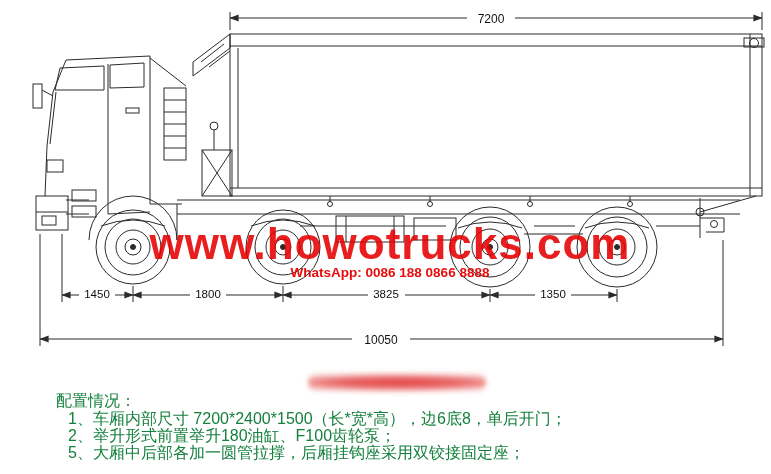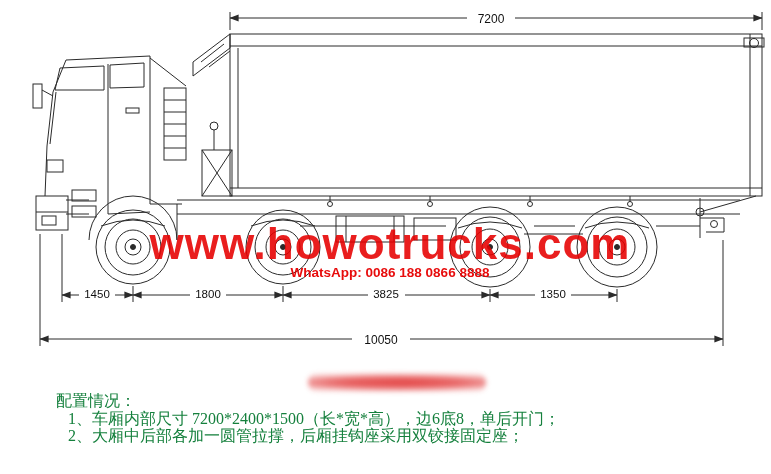--- a/index.html
+++ b/index.html
@@ -1,21 +1,21 @@
 <!DOCTYPE html>
 <html><head>
 <meta charset="utf-8">
 <style>
   html,body{margin:0;padding:0;background:#ffffff;}
   .canvas{position:relative;width:771px;height:474px;background:#fff;overflow:hidden;
           font-family:"Liberation Sans",sans-serif;color:#1a1a1a;}
   svg{display:block;font-family:"Liberation Sans",sans-serif;}
   .notes{position:absolute;left:56px;top:360px;font-size:16px;line-height:17px;color:#15803d;margin-top:32px;}
   .notes ul{list-style:none;margin:1px 0 0 12px;padding:0;}
-  .notes li{margin:0;padding:0;font-family:Liberation Serif, serif;}
+  .notes li{margin:0;padding:0;}
   .blur-stamp{position:absolute;left:308px;top:373px;width:178px;height:19px;border-radius:10px;
     background:
       radial-gradient(ellipse at 25% 50%, rgba(220,20,20,.55), rgba(220,20,20,.20) 55%, transparent 75%),
       radial-gradient(ellipse at 55% 50%, rgba(220,20,20,.50), rgba(220,20,20,.18) 55%, transparent 78%),
       radial-gradient(ellipse at 82% 50%, rgba(220,20,20,.45), rgba(220,20,20,.15) 55%, transparent 78%);
     filter:blur(2.5px);}
 </style>
 </head>
 <body>
 
@@ -153,17 +153,18 @@
       <text x="390" y="277" text-anchor="middle" font-size="13.5" font-weight="bold" opacity="0.95" fill="#e60000">WhatsApp: 0086 188 0866 8888</text>
     </g>
   </svg>
 
   <div class="blur-stamp"></div>
 
   <div class="notes">
     <div>配置情况：</div>
     <ul>
       <li>1、车厢内部尺寸 7200*2400*1500（长*宽*高），边6底8，单后开门；</li>
-      <li>2、大厢中后部各加一圆管拉撑，后厢挂钩座采用双铰接固定座；</li>
+      <li>2、举升形式前置举升180油缸、F100齿轮泵；</li>
+      <li>5、大厢中后部各加一圆管拉撑，后厢挂钩座采用双铰接固定座；</li>
     </ul>
   </div>
 
 </div>
 
 </body></html>

